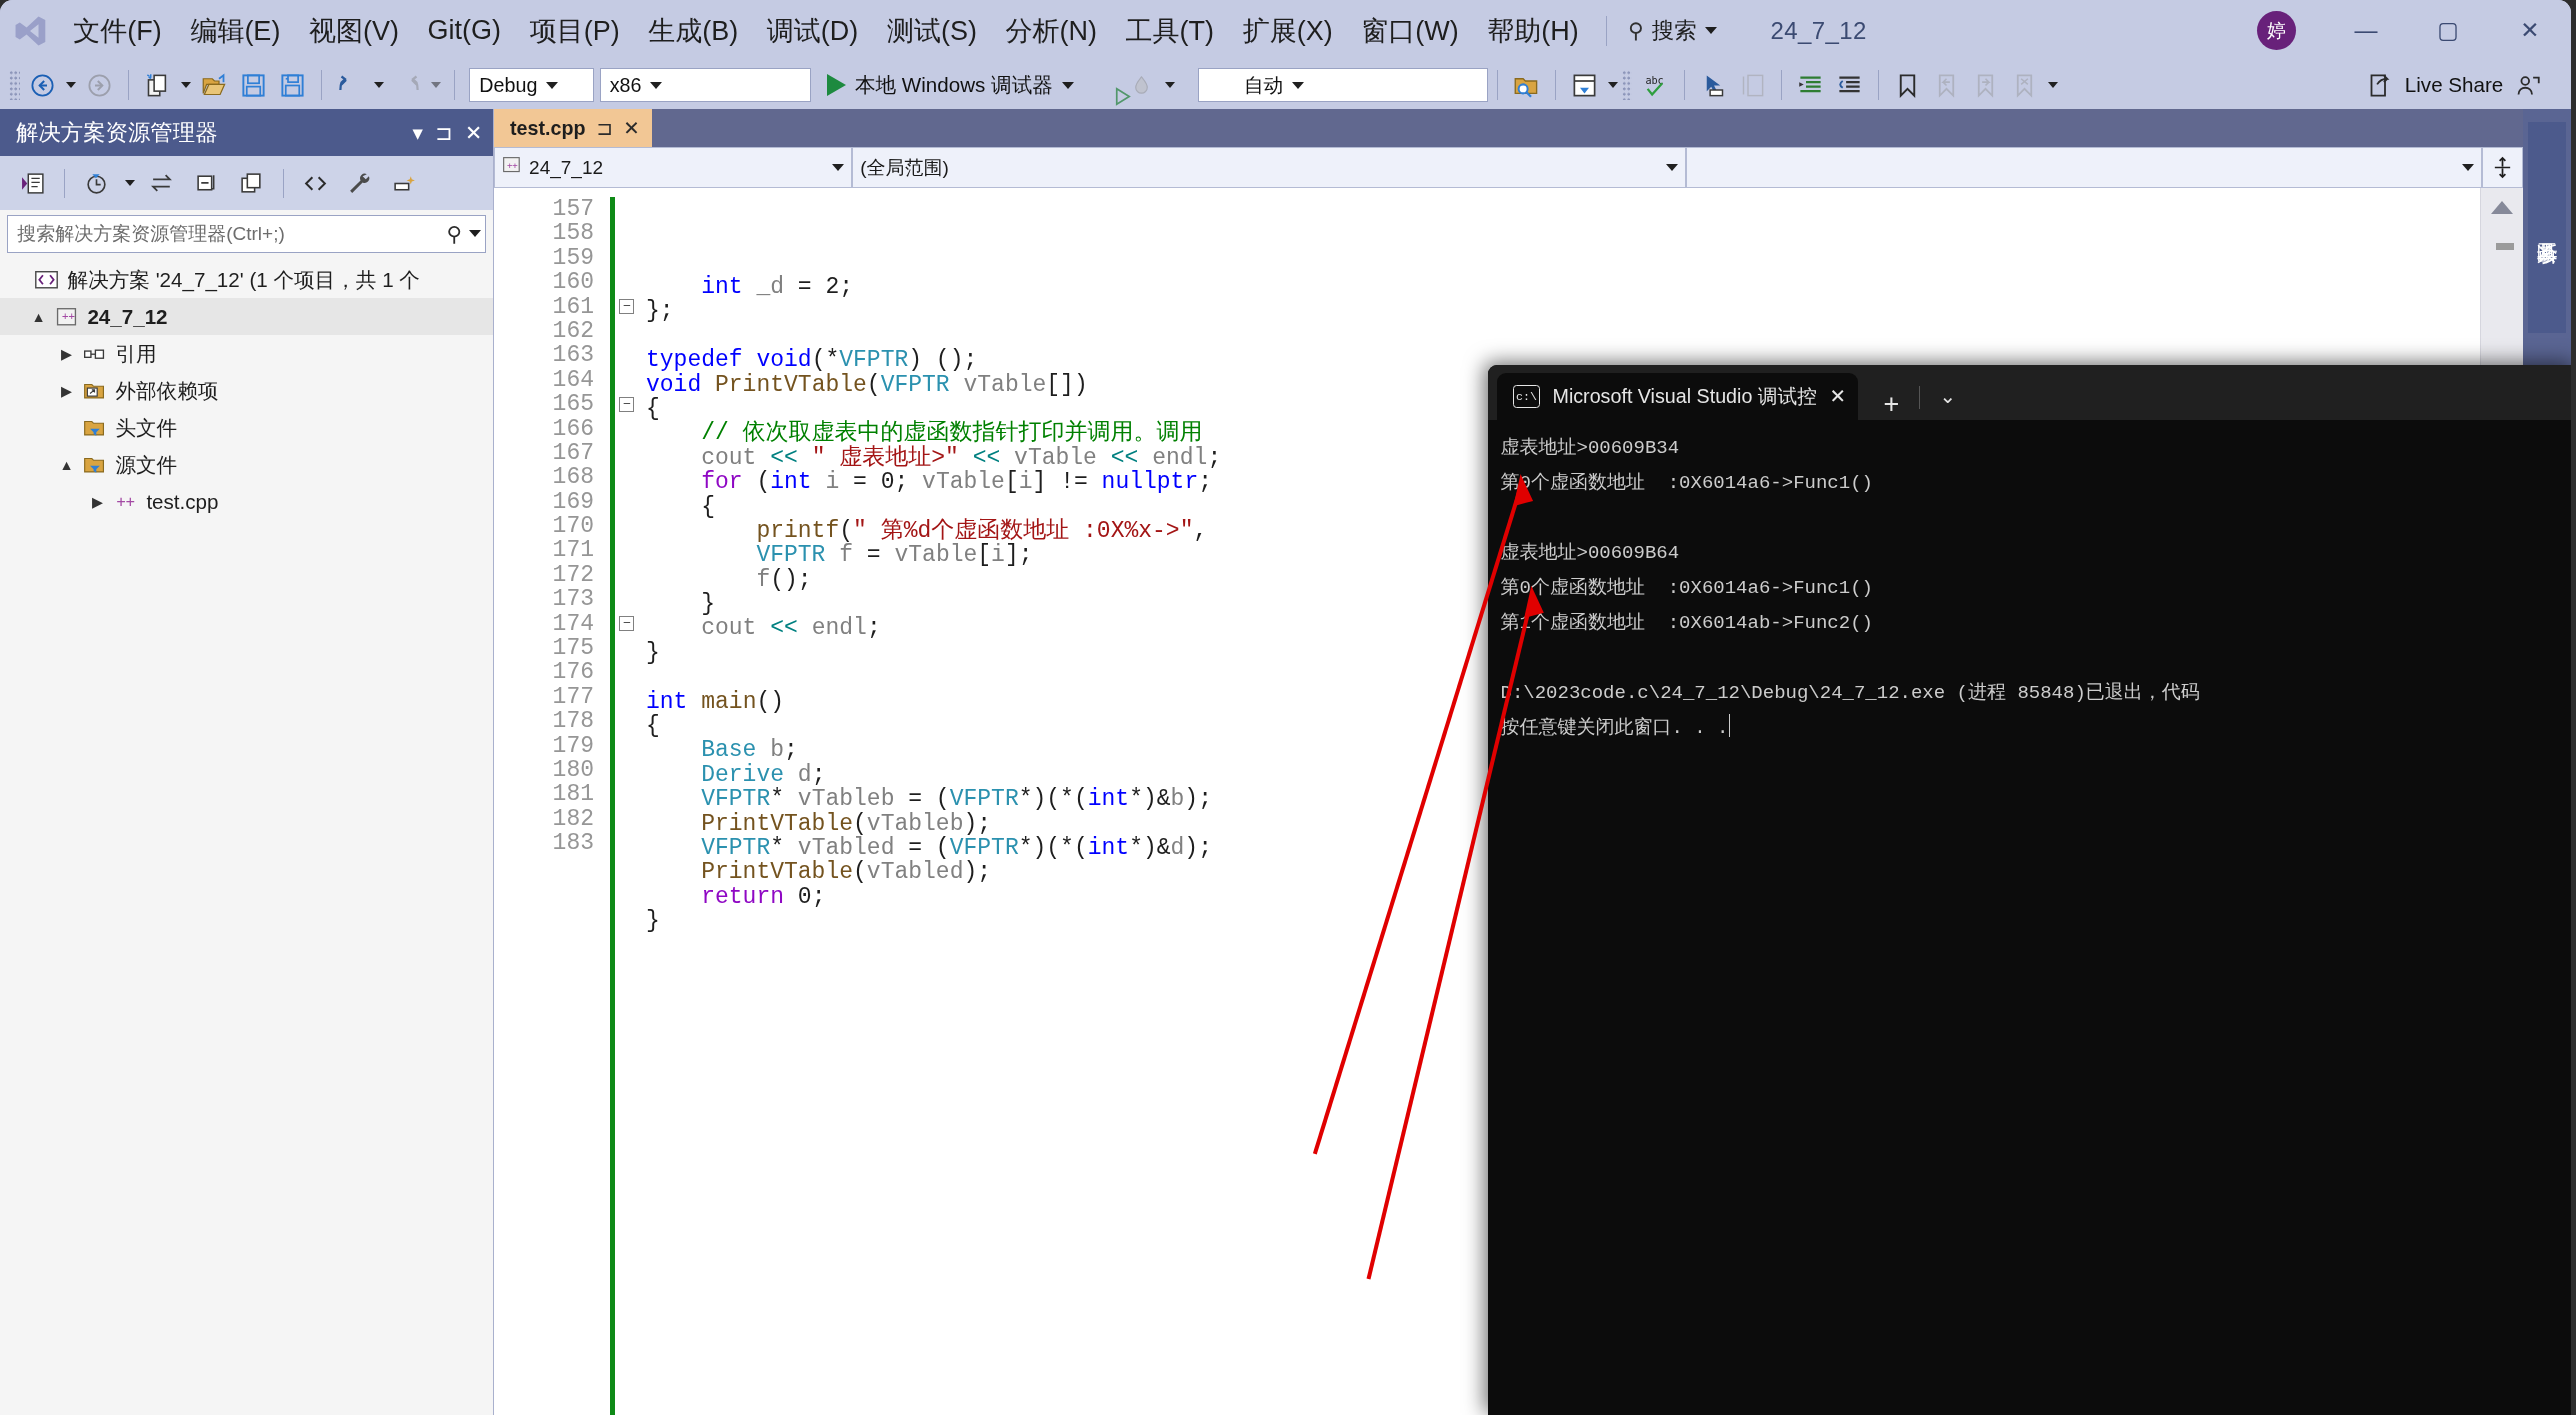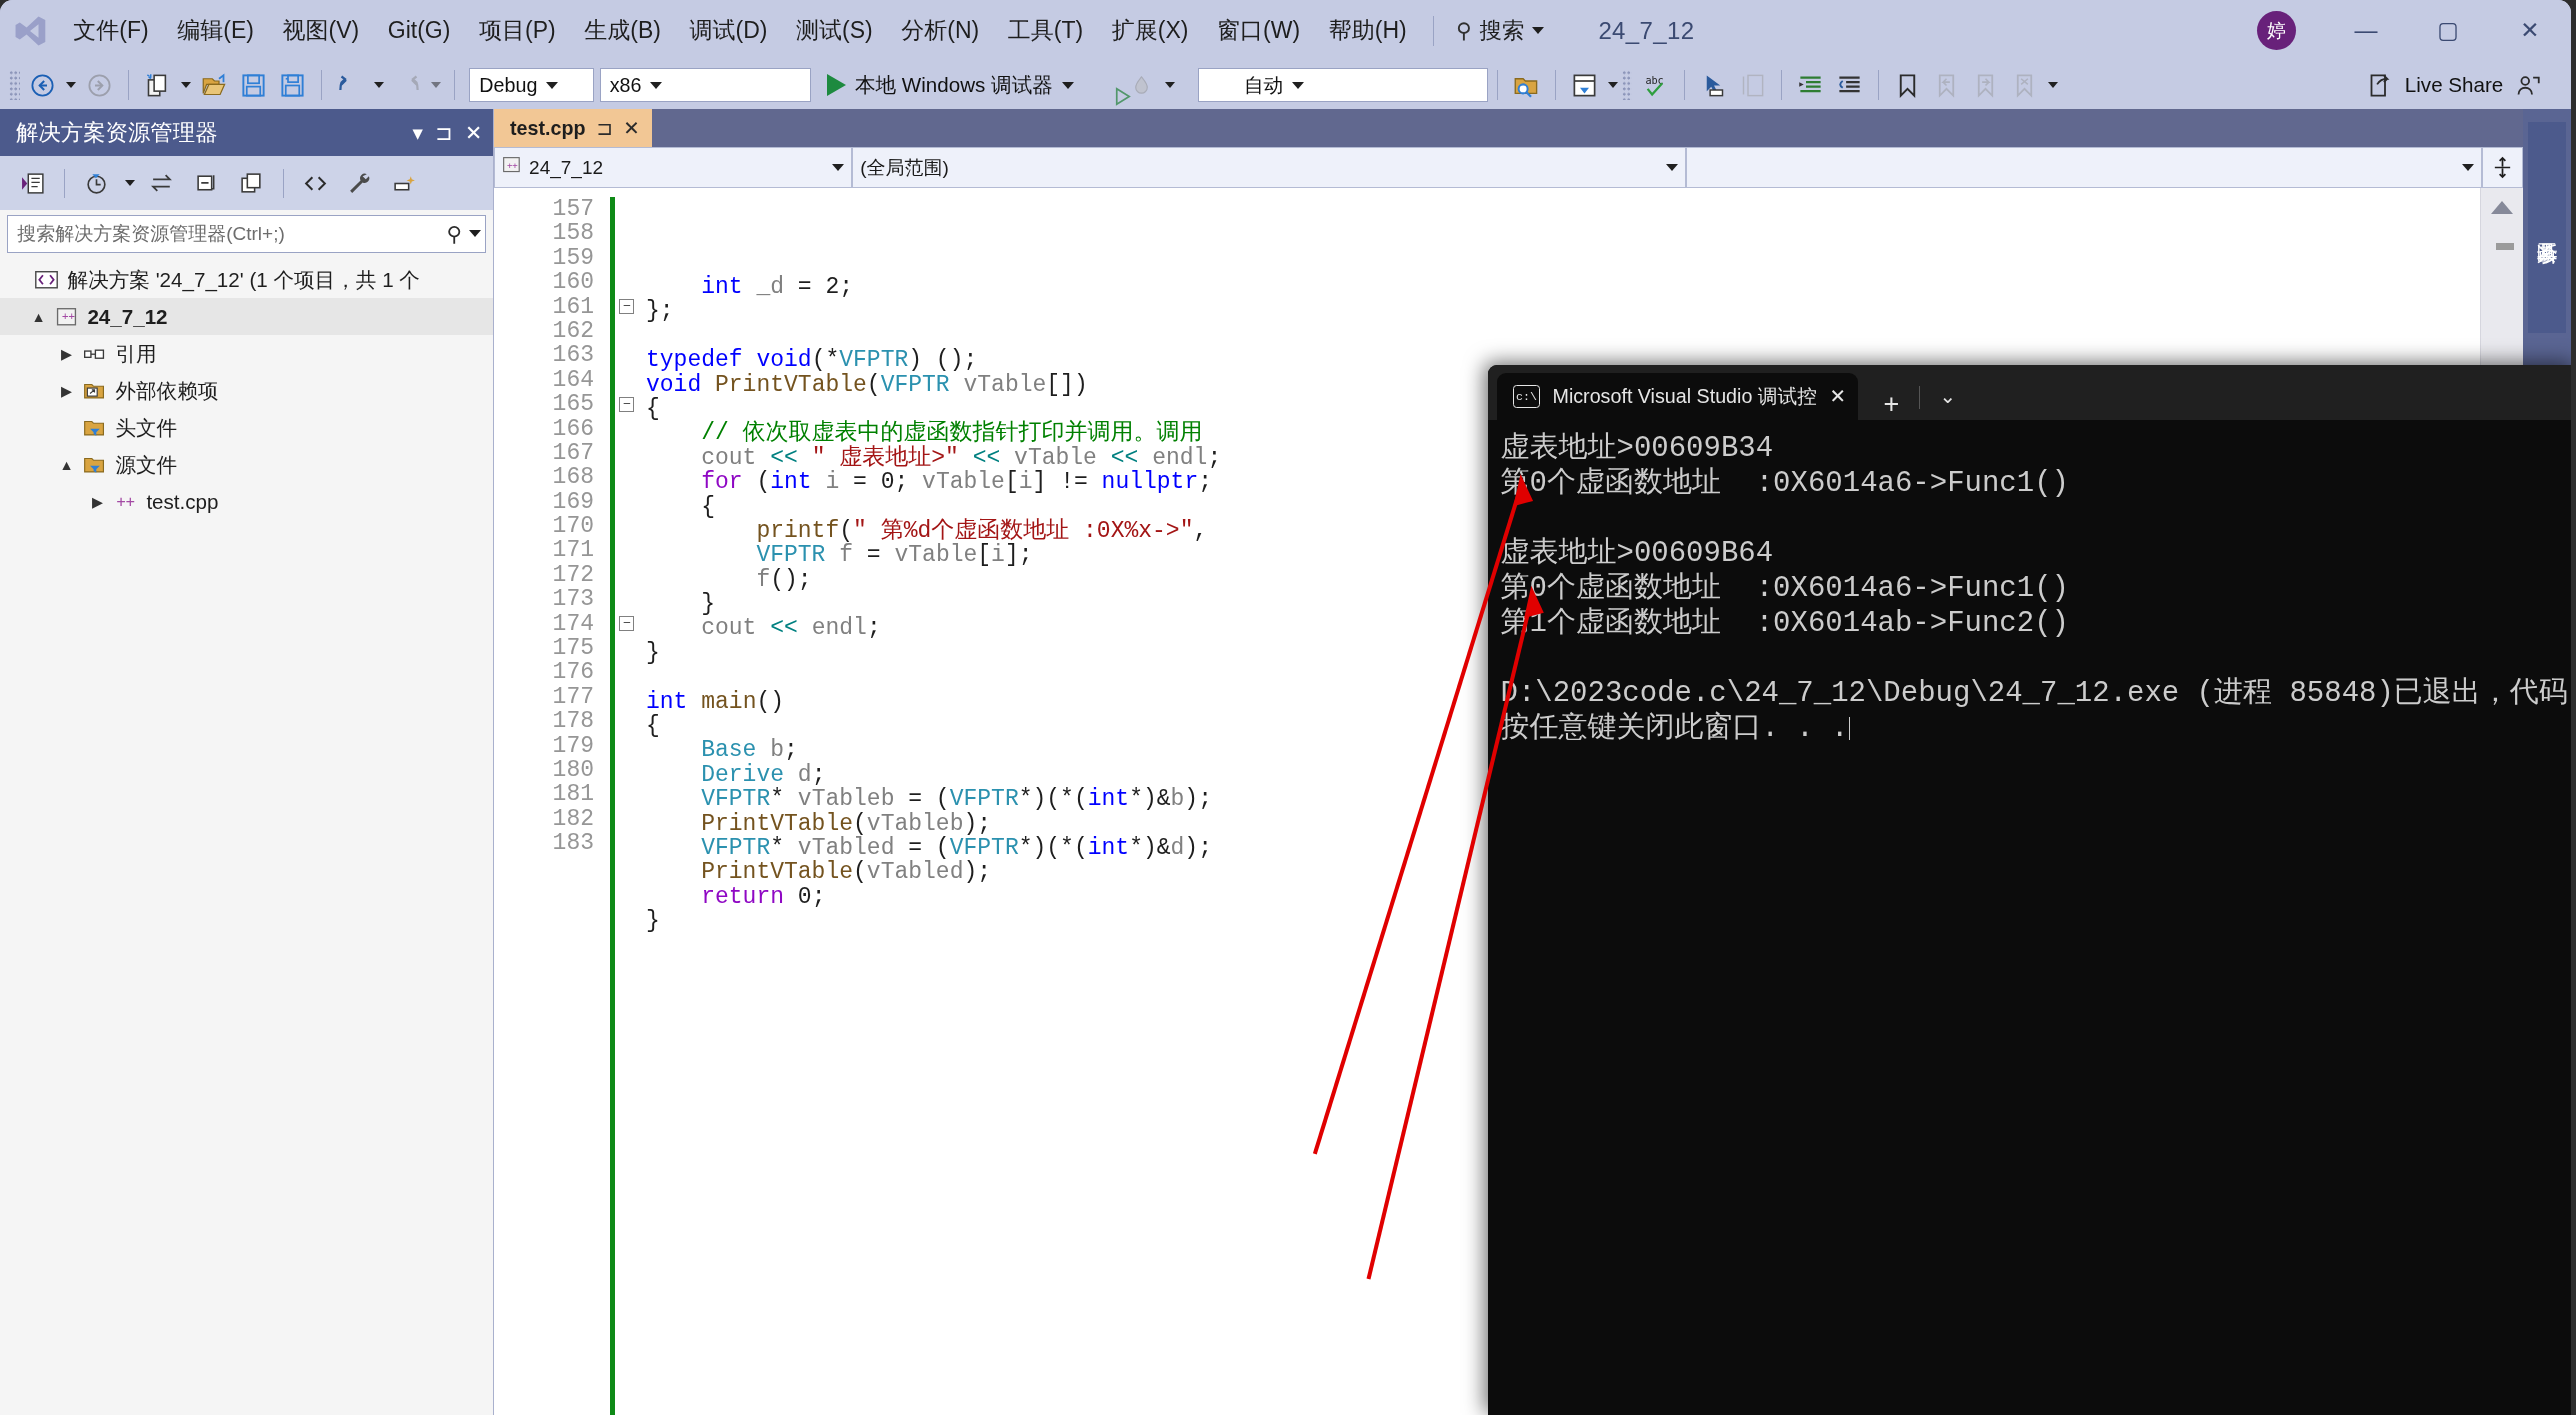--- a/index.html
+++ b/index.html
@@ -20,21 +20,21 @@
 
   
   .titlebar {
     height:61px; background:#c5cbe3; display:flex; align-items:center;
     position:relative;
   }
   .vs-logo { width:59px; display:flex; align-items:center; justify-content:center; }
   .vs-logo svg { width:34px; height:34px; }
   .menu { display:flex; align-items:center; }
   .menu-item {
-    font-size:23px; color:#1e1e1e; padding:5.4px 14.3px; white-space:nowrap;
+    font-size:27px; color:#1e1e1e; padding:5.4px 14.3px; white-space:nowrap;
     cursor:default;
   }
   .menu-sep { width:0.9px; height:30px; background:#9aa3c4; margin:0 12.5px; }
   .search-box { display:flex; align-items:center; gap:8px; padding:3.6px 9px; }
   .search-box .sicon { font-size:21.5px; color:#303030; transform: scaleX(-1); }
   .search-box .slabel { font-size:22.4px; color:#1e1e1e; }
   .caret-dn { width:0;height:0;border-left:6.3px solid transparent;border-right:6.3px solid transparent;border-top:7.2px solid #1e1e1e; }
   .proj-title { font-size:24px; color:#3b4a72; margin-left:45px; letter-spacing:0.4px; }
   .win-right { position:absolute; right:0; top:0; height:61px; display:flex; align-items:center; }
   .avatar {
@@ -177,21 +177,21 @@
     max-width:420px;
   }
   .con-tab .title { overflow:hidden; white-space:nowrap; text-overflow:clip; max-width:295px; }
   .con-ic { width:27px;height:23px;border:1.8px solid #e6e6e6;border-radius:3.6px;display:flex;align-items:center;
             justify-content:center;font-size:11.6px;font-family:"Liberation Mono",monospace; flex:none;}
   .con-plus { color:#e6e6e6; font-size:27px; margin-left:25px; }
   .con-vsep { width:0.9px; height:23px; background:#555; margin:0 19.7px 10.7px 19.7px; align-self:flex-end;}
   .con-chev { color:#e6e6e6; font-size:19.7px; margin-bottom:12.5px;}
   .con-body {
     padding:10.7px 0 0 12.5px; color:#ccc;
-    font-family:"Liberation Mono","DejaVu Sans Mono",monospace; font-size:29px; line-height:35px;
+    font-family:"Liberation Mono","DejaVu Sans Mono",monospace; font-size:19px; line-height:35px;
     white-space:pre;
   }
   .con-body .cursor { display:inline-block; width:1.8px; height:23px; background:#ccc; vertical-align:-4.5px; }
   .watermark {
     position:absolute; right:12.5px; bottom:16px; color:#9b9b9b; font-size:39px; opacity:.82;
     white-space:nowrap;
   }
 
   
   .arrows { position:absolute; left:0; top:0; width:2576px; height:1415px; pointer-events:none; }

